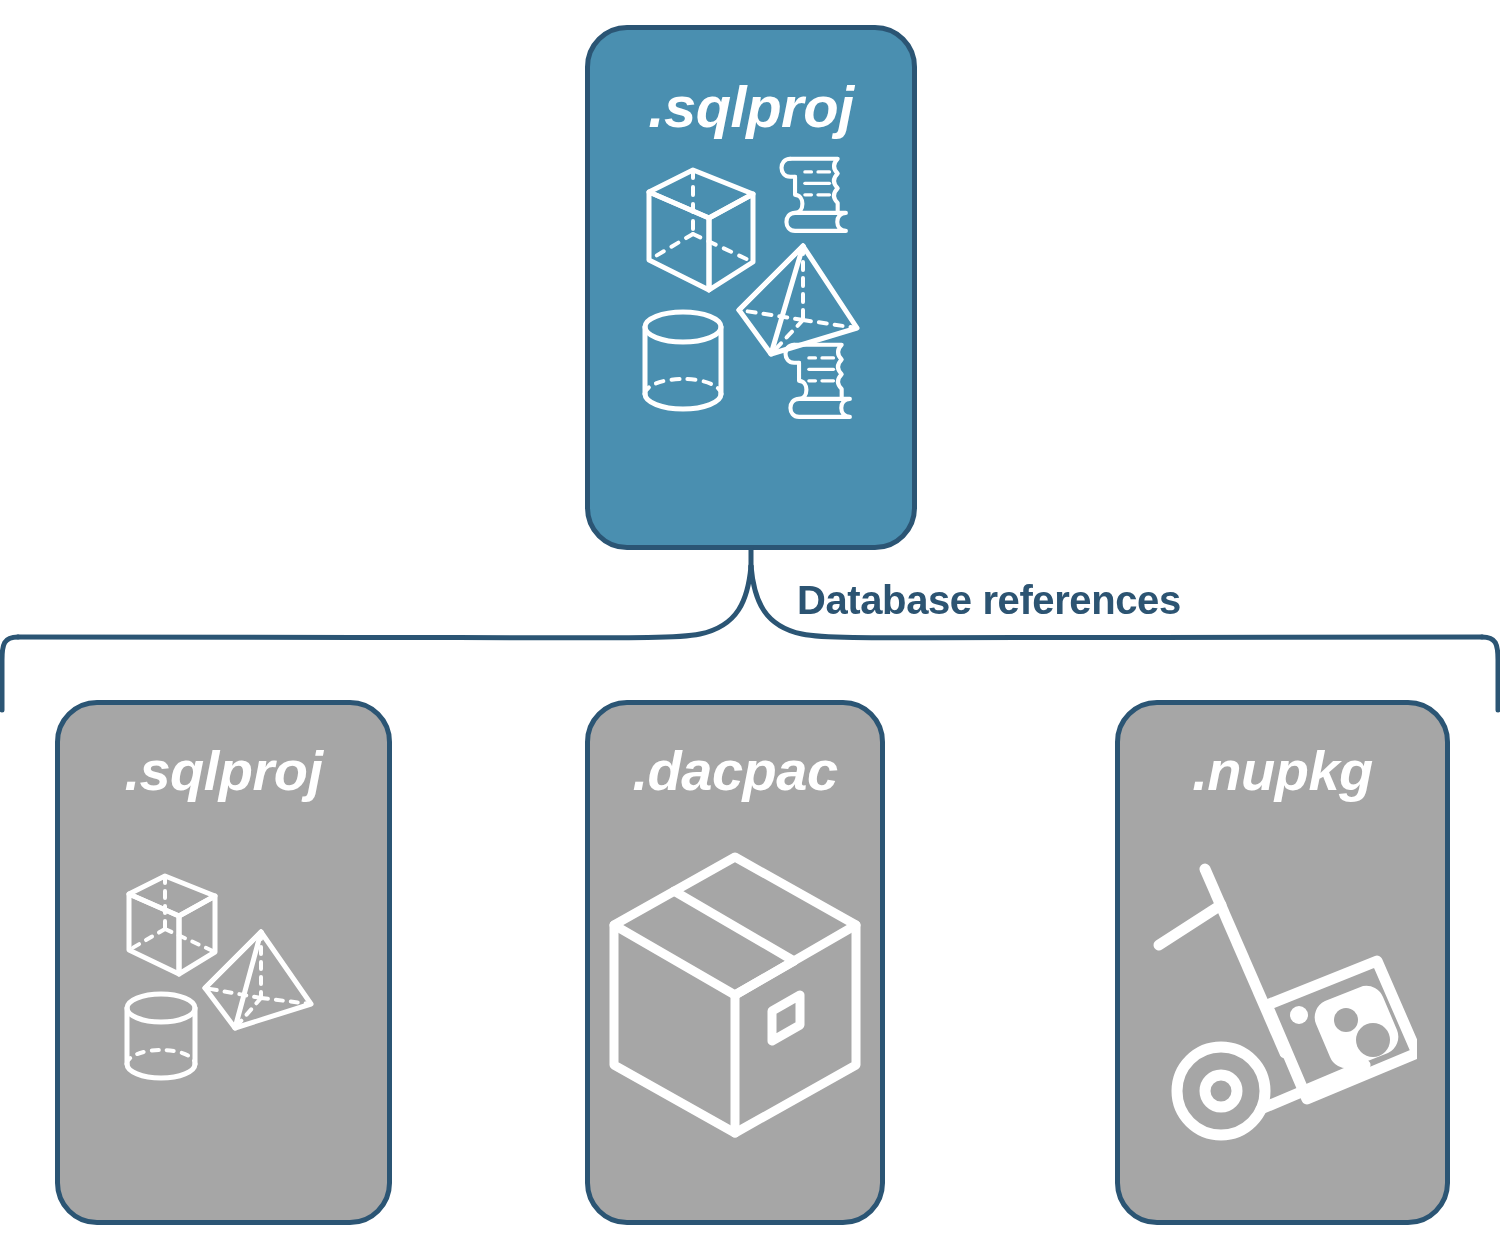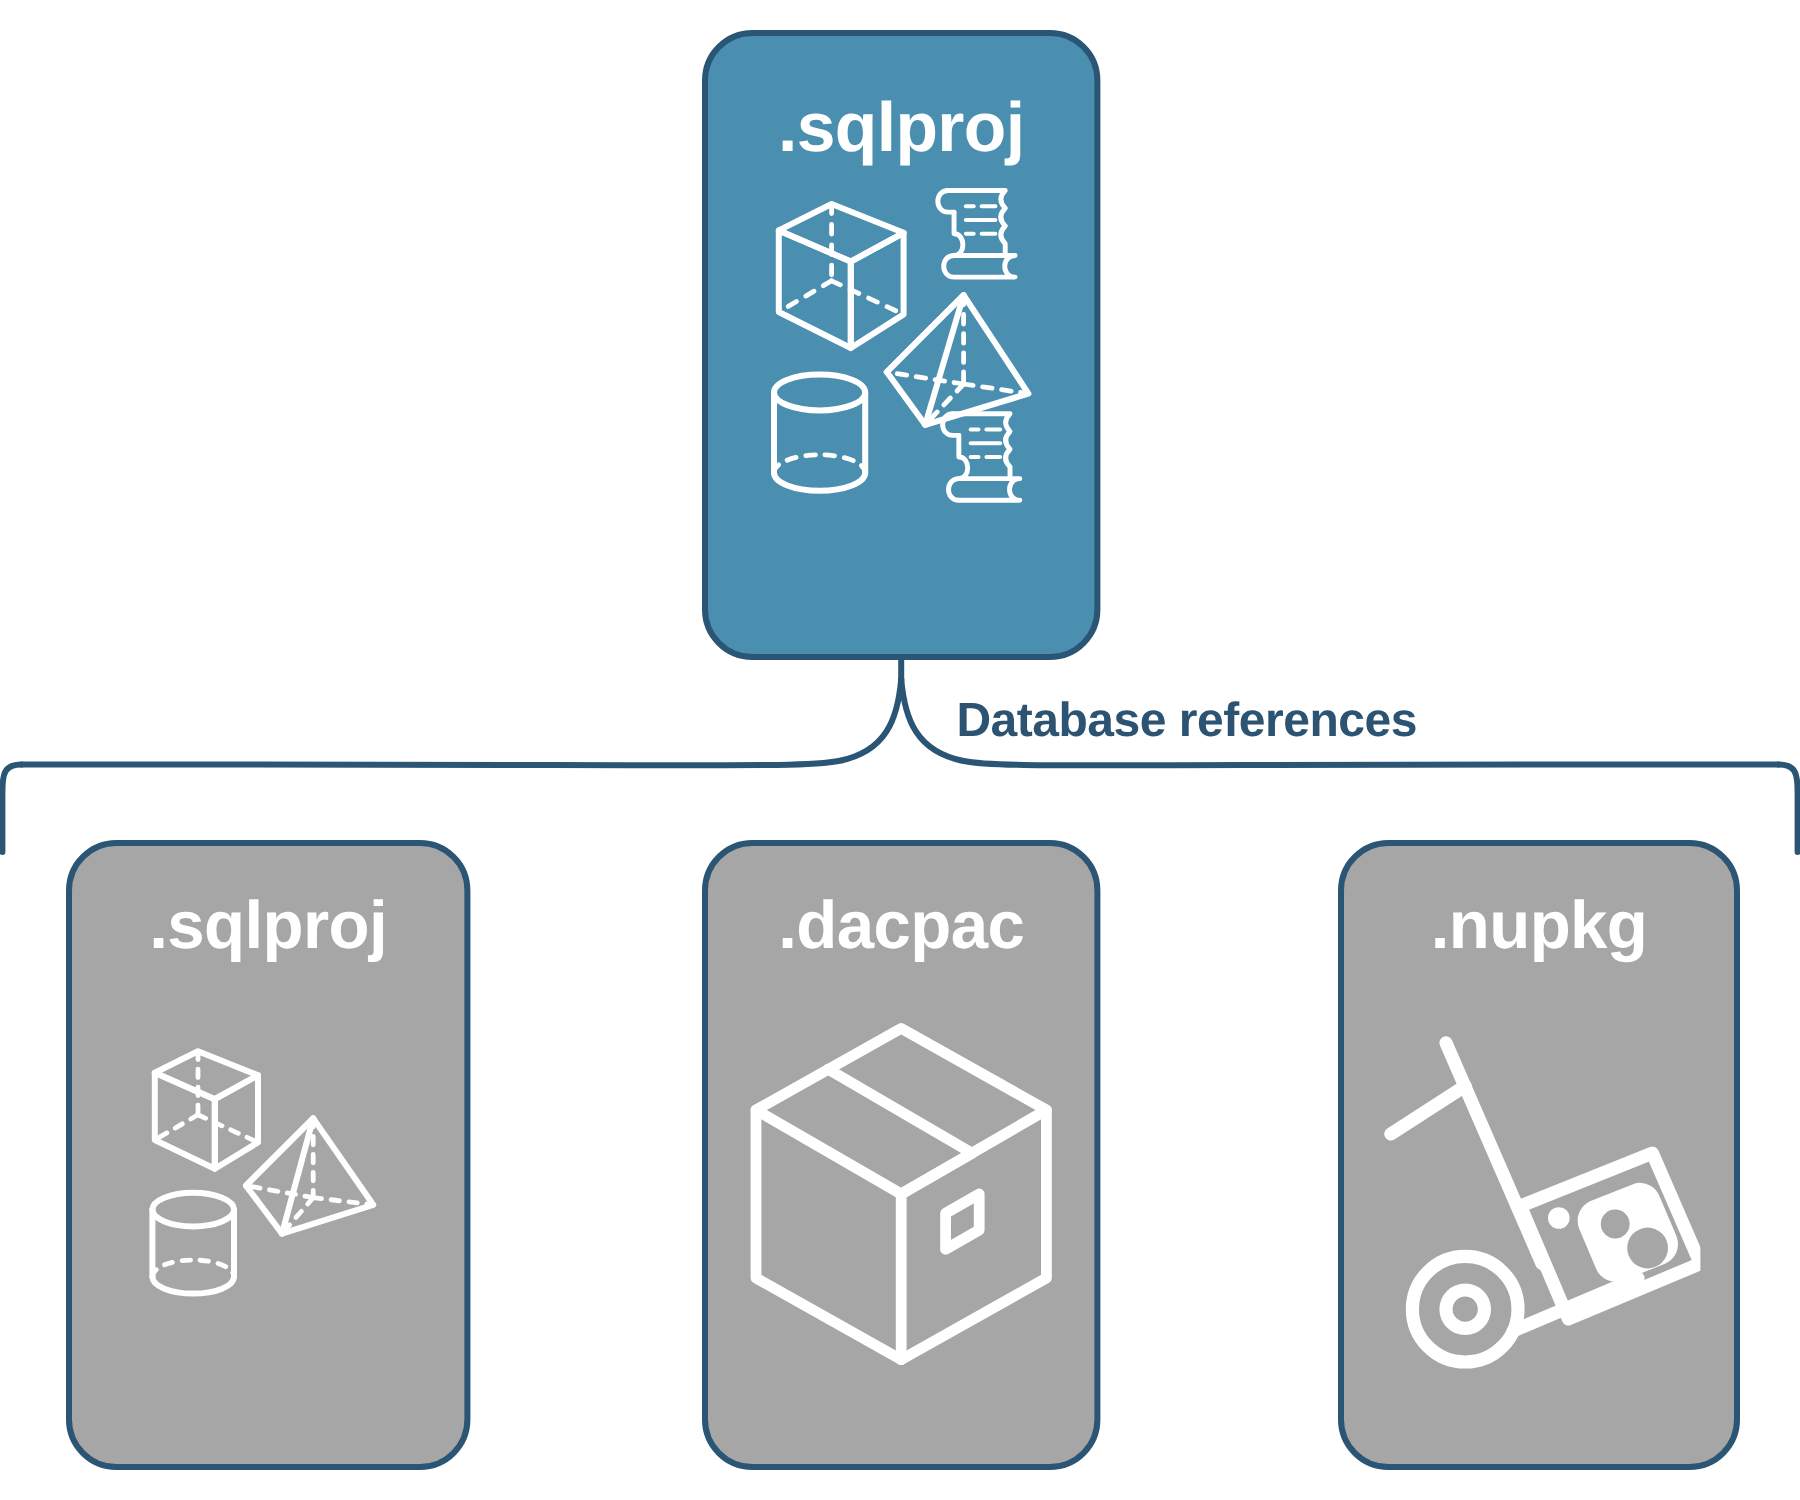--- a/index.html
+++ b/index.html
@@ -45,36 +45,37 @@
   }
   #card-sqlproj-ref {
     left: 55px;
     top: 700px;
     width: 337px;
     height: 525px;
   }
   #card-dacpac {
     left: 585px;
     top: 700px;
-    width: 332px;
+    width: 300px;
     height: 525px;
   }
   #card-nupkg {
     left: 1115px;
     top: 700px;
     width: 335px;
     height: 525px;
   }
 
   .card-title {
     color: #ffffff;
     font-weight: bold;
     letter-spacing: -0.5px;
     line-height: 1;
     white-space: nowrap;
+    font-style: italic;
   }
   #card-sqlproj-root .card-title {
     font-size: 58px;
     margin-top: 48px;
   }
   .card.secondary .card-title {
     font-size: 56px;
     margin-top: 38px;
   }
 

